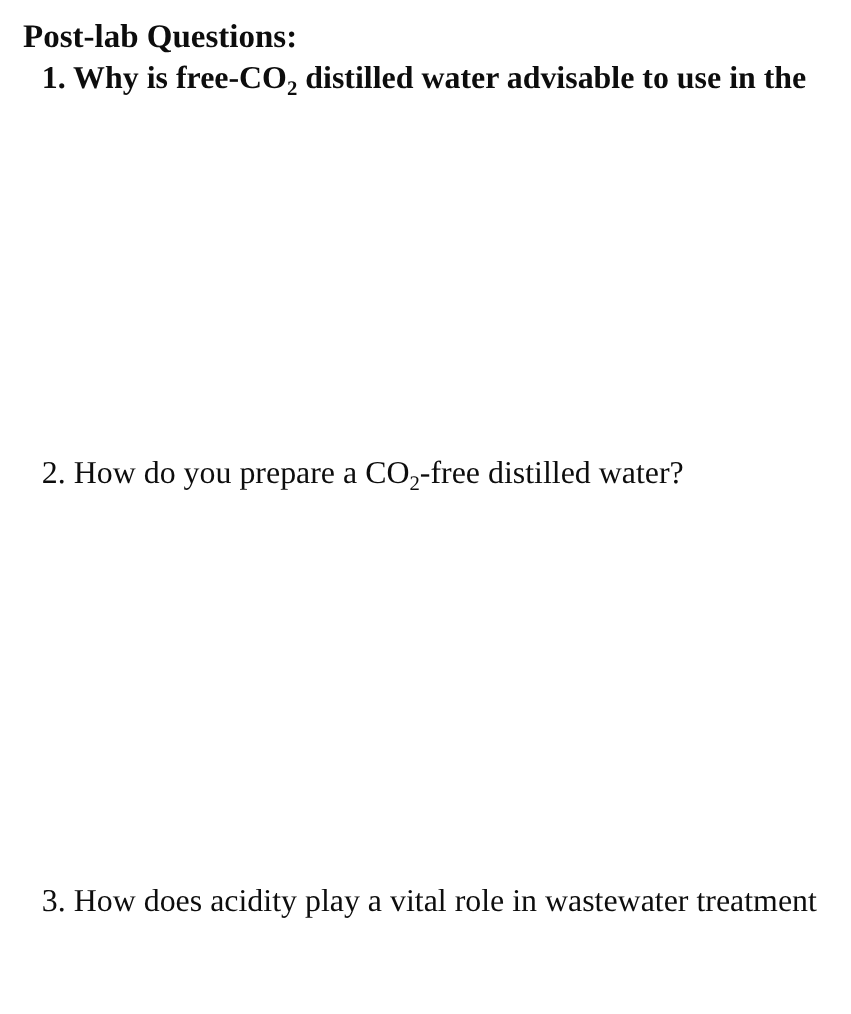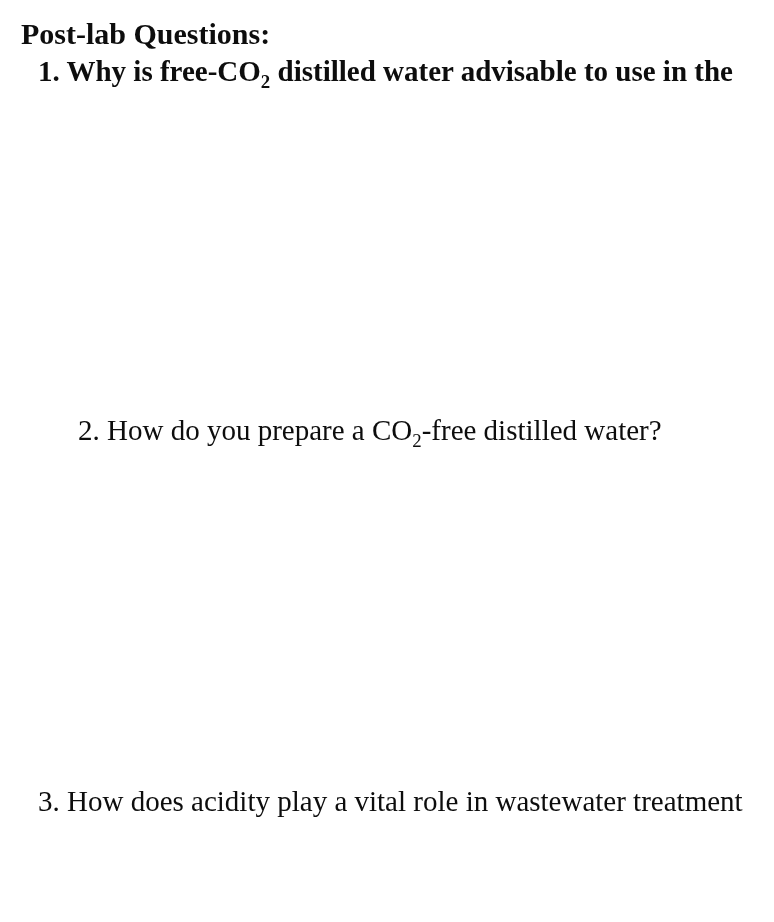--- a/index.html
+++ b/index.html
@@ -32,22 +32,22 @@
     font-size: 29px;
     font-weight: normal;
   }
   .question .q-line {
     white-space: nowrap;
   }
   .question .q-line.cont {
     margin-left: 33px;
   }
   #q1 { top: 42px;  line-height: 58px; font-weight: bold; }
-  #q2 { top: 401px; line-height: 58px; margin-left: 40px; }
-  #q3 { top: 778px; line-height: 46px; }
+  #q2 { top: 401px; line-height: 58px; }
+  #q3 { top: 796px; line-height: 46px; }
   sub {
     font-size: 0.65em;
     line-height: 0;
     vertical-align: sub;
   }
 </style>
 </head>
 <body>
 
 <div class="page">

